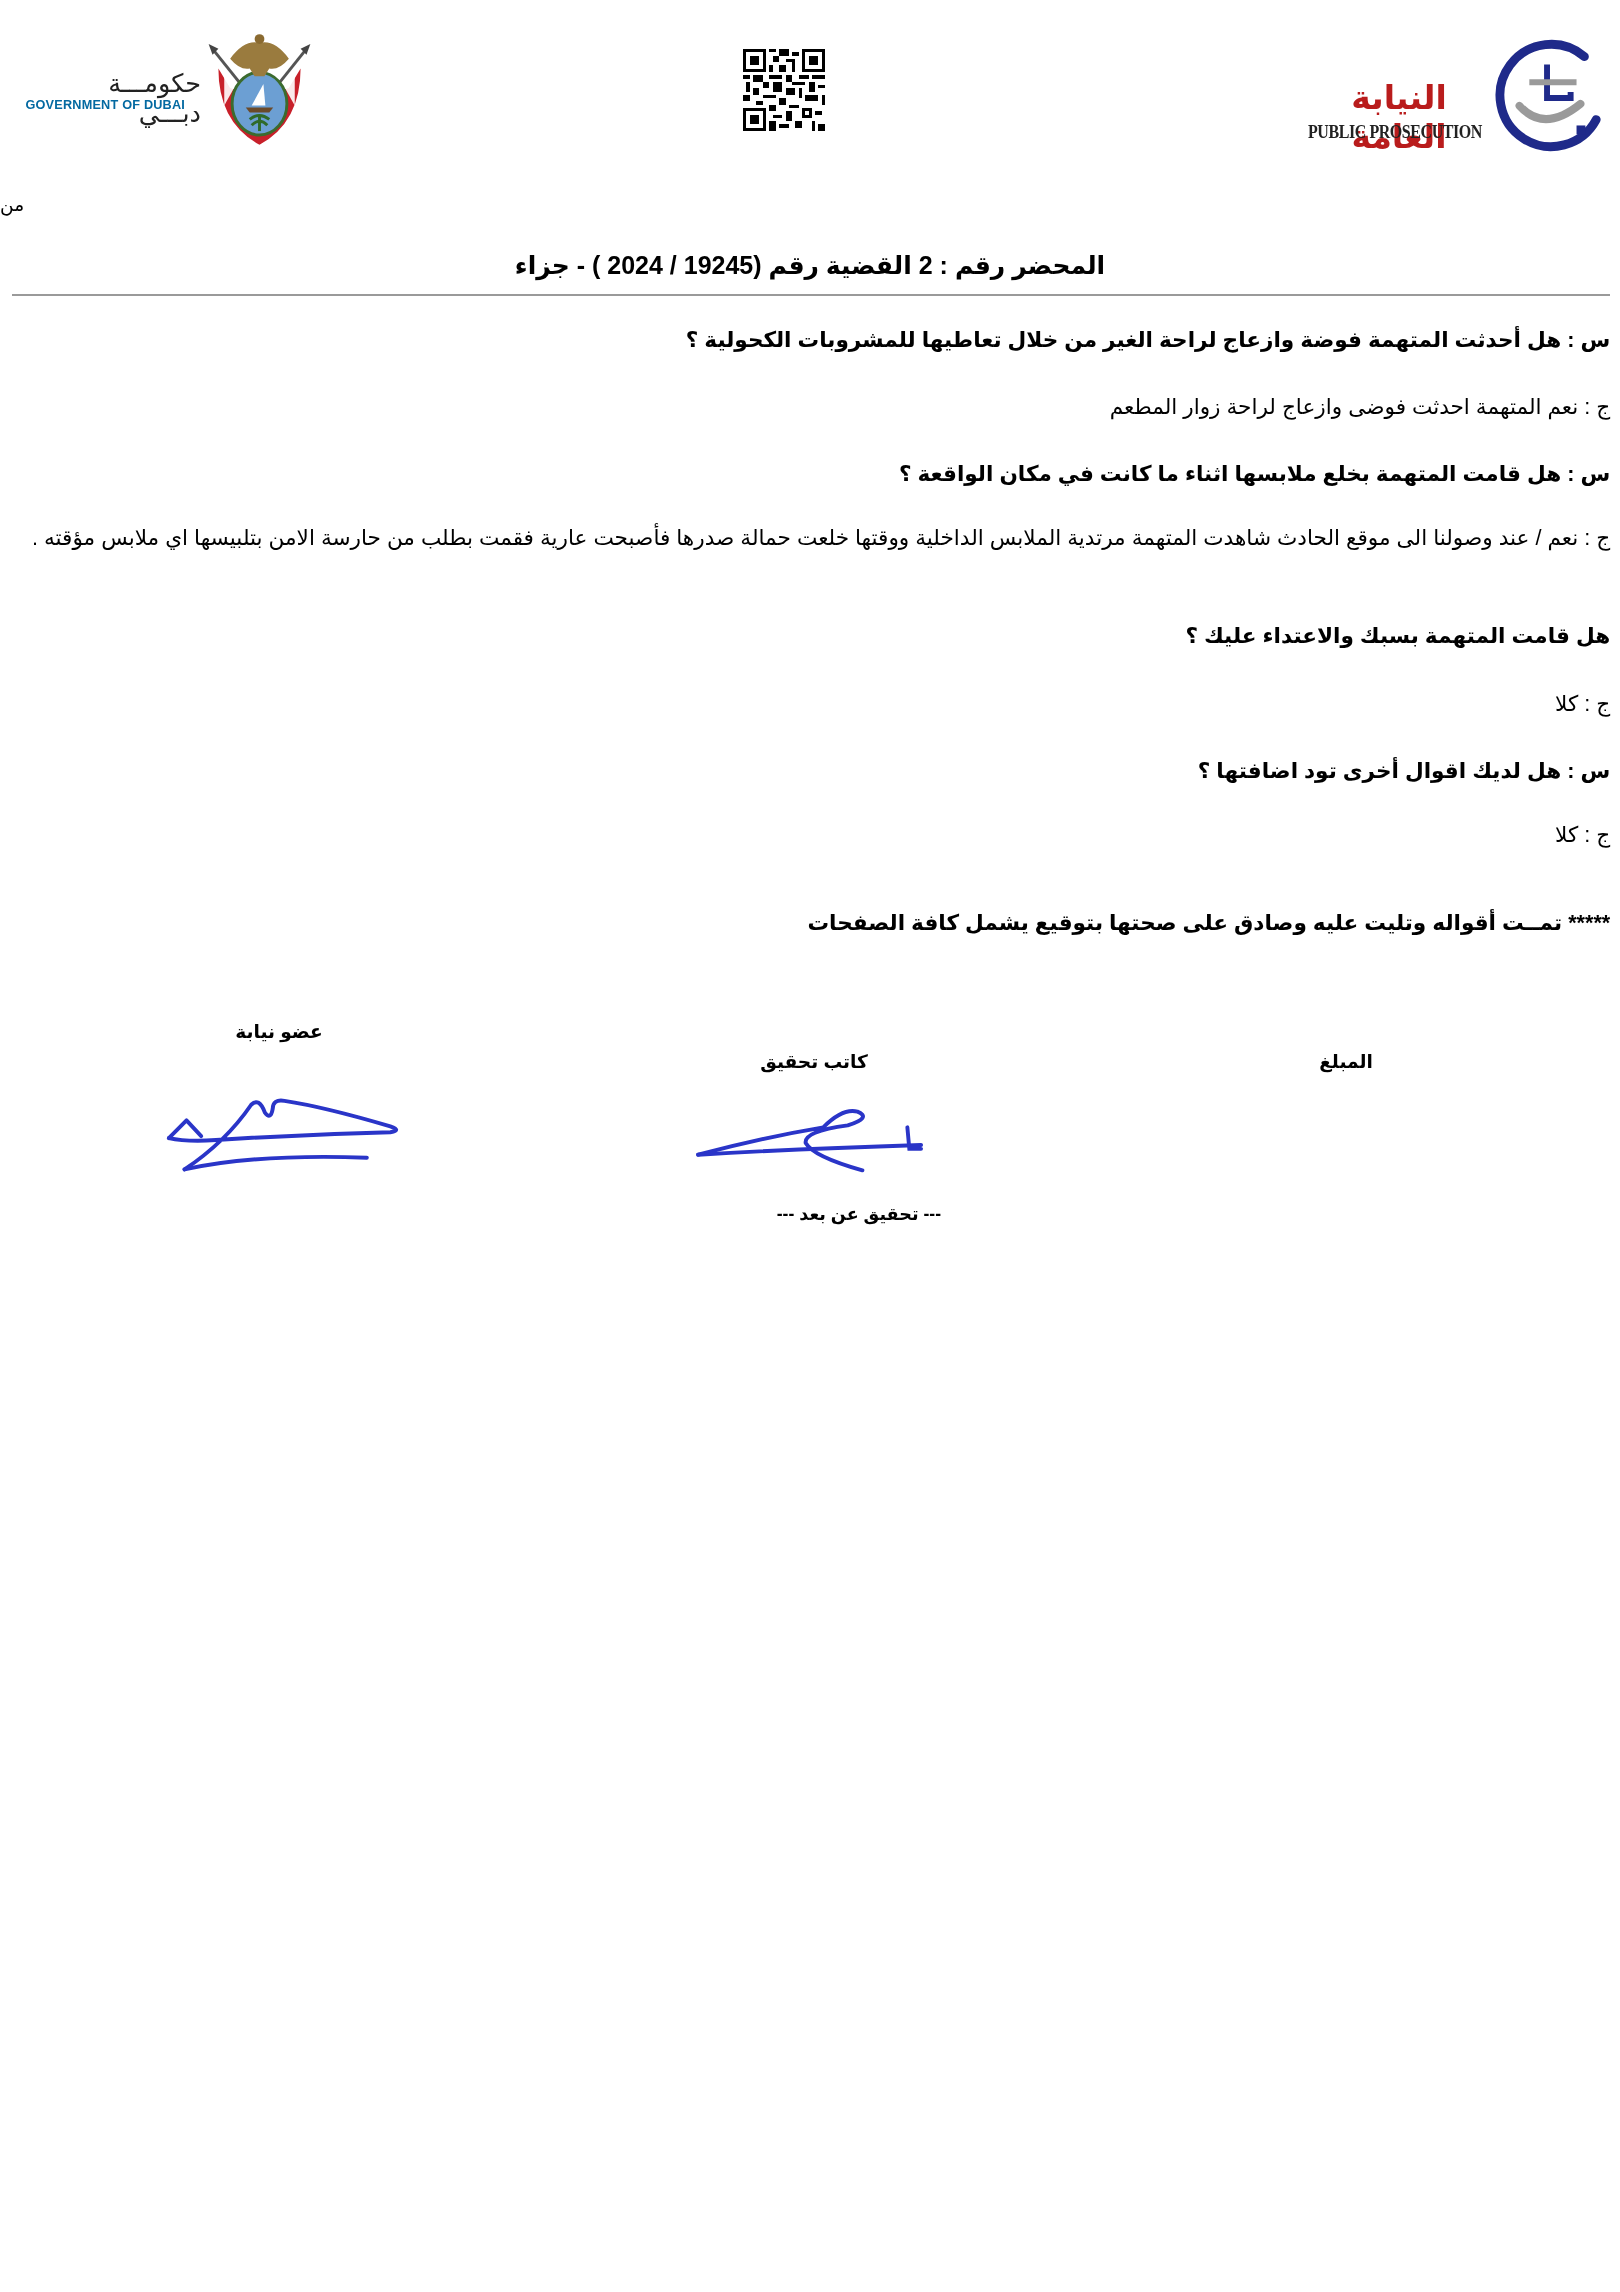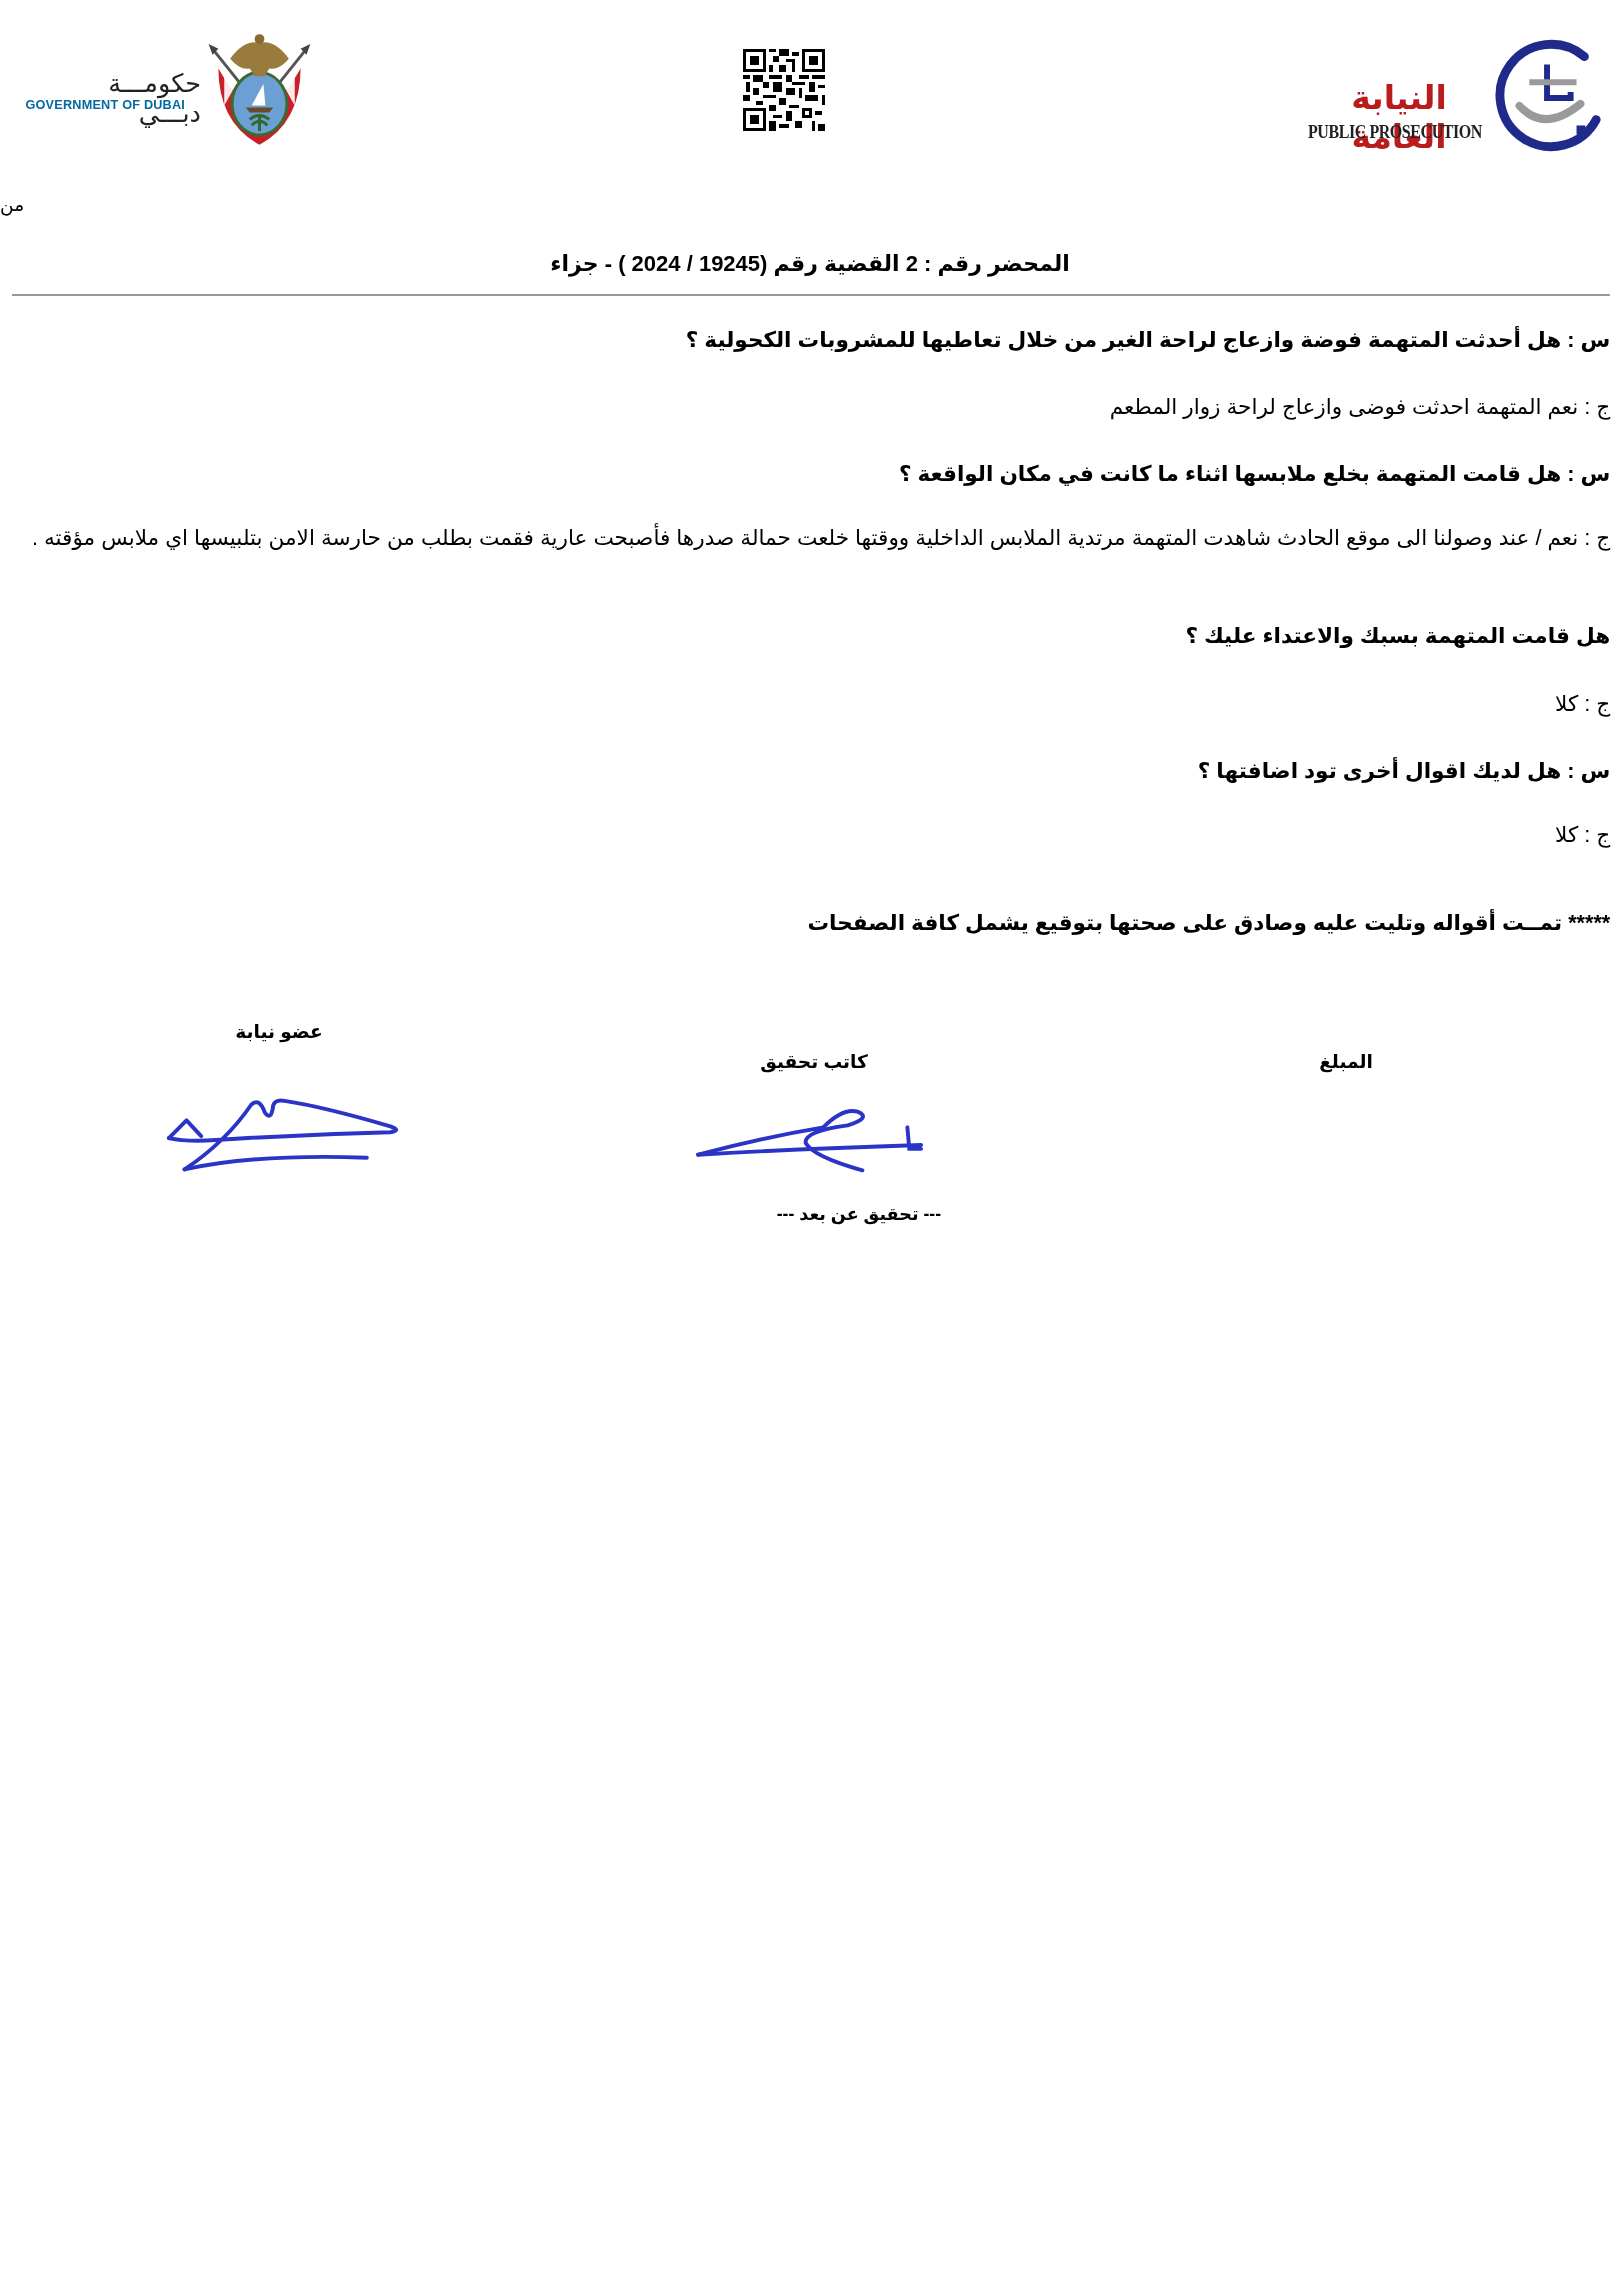--- a/index.html
+++ b/index.html
@@ -57,21 +57,21 @@
       position: absolute; left: 186px; top: 0px; width: 118px; height: 118px;
     }
 
     
     .page-of {
       left: 0; width: 1620px; top: 194px; text-align: left;
       font-size: 18.6px; direction: rtl;
     }
     .record-title {
       left: 0; width: 1620px; top: 251px; text-align: center;
-      font-size: 22px; font-weight: bold; direction: rtl;
+      font-size: 25px; font-weight: bold; direction: rtl;
     }
     .divider {
       left: 11.8px; top: 294px; width: 1598px; height: 2px; background: #9a9a9a;
     }
 
     
     .line {
       right: 9.8px; direction: rtl; text-align: right;
       font-size: 21.6px; white-space: nowrap;
     }

